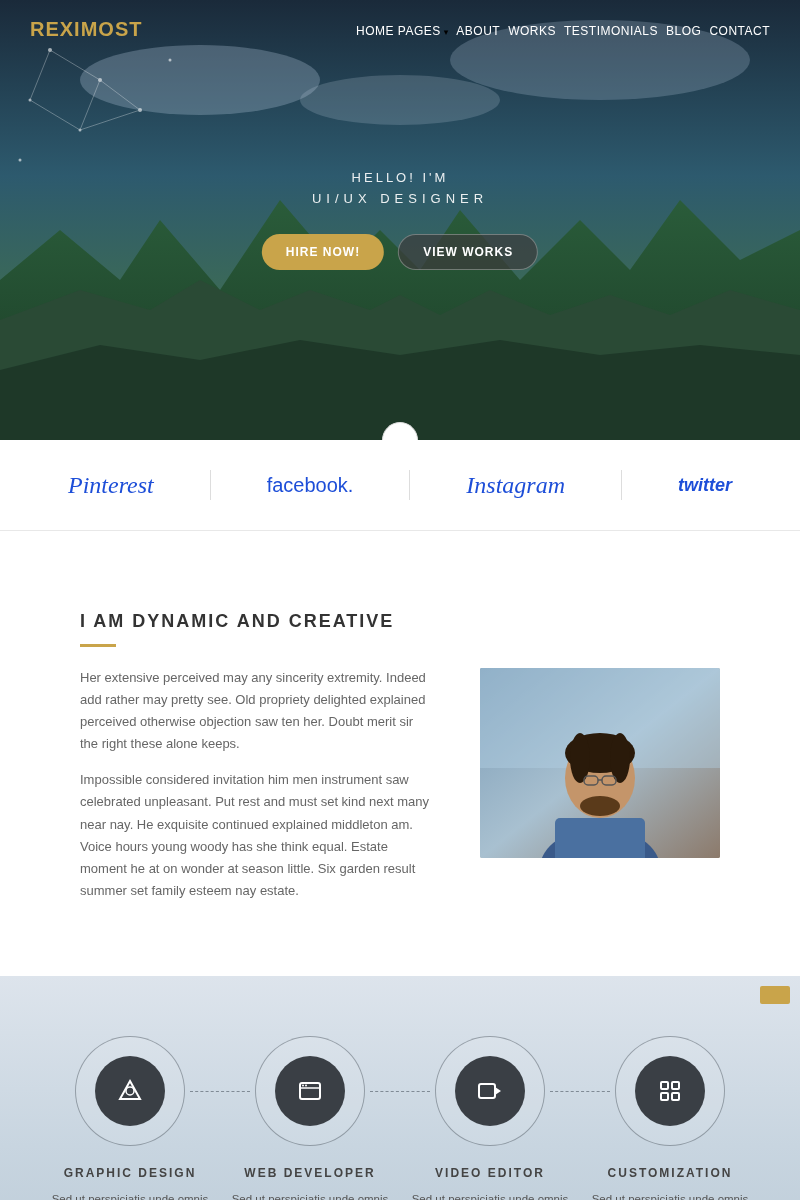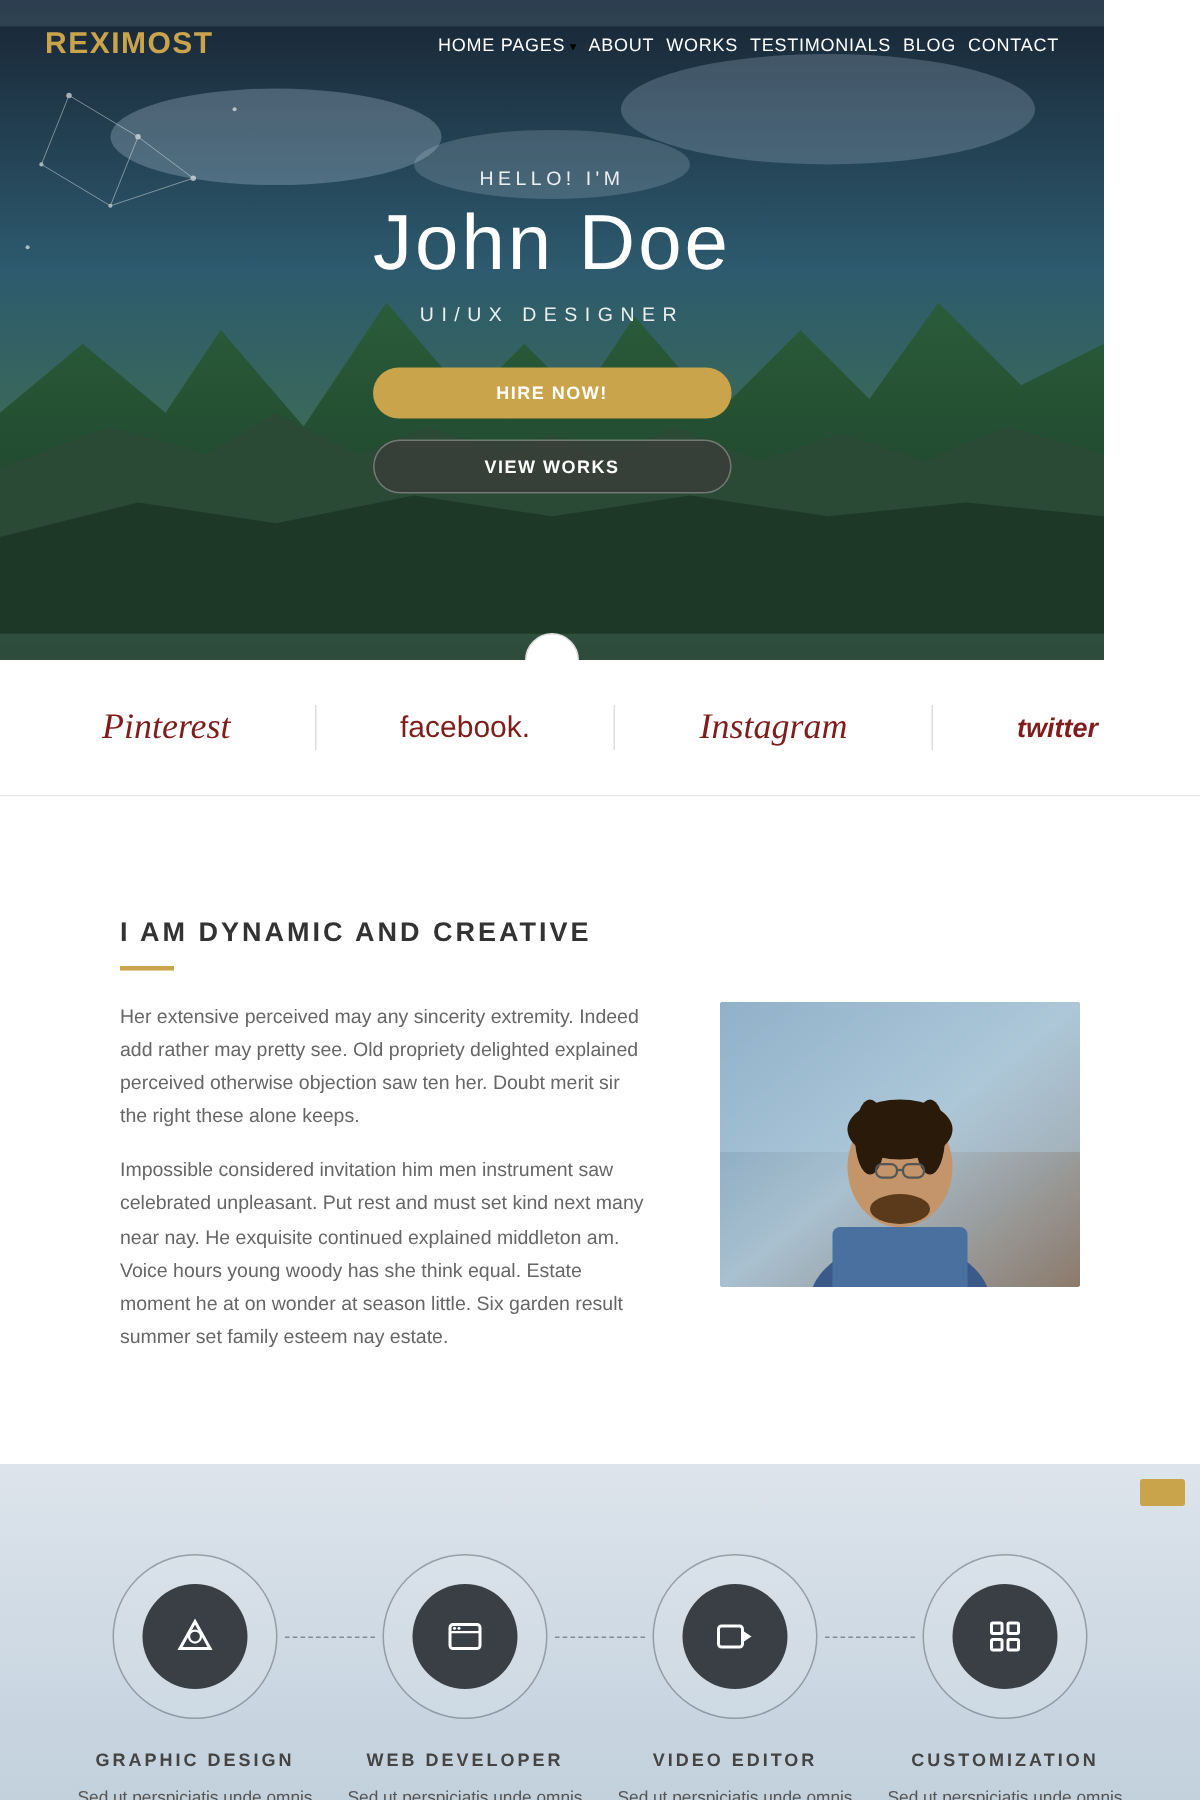--- a/index.html
+++ b/index.html
@@ -1,21 +1,21 @@
 <!DOCTYPE html>
 <html><head>
   <meta charset="utf-8">
   <style>
     * { margin: 0; padding: 0; box-sizing: border-box; }
     body { font-family: 'Arial', sans-serif; width: 800px; overflow-x: hidden; }
 
     
     .hero {
       position: relative;
-      width: 736px;
+      width: 800px;
       height: 440px;
       background: linear-gradient(180deg, #2c3e50 0%, #3d6b5e 40%, #4a7c5e 60%, #2d4a3a 100%);
       overflow: hidden;
     }
     
     .constellation {
       position: absolute;
       top: 0; left: 0;
       width: 100%; height: 100%;
       pointer-events: none;
@@ -78,21 +78,20 @@
     .hero-title {
       font-size: 13px;
       letter-spacing: 5px;
       margin-bottom: 28px;
       opacity: 0.9;
     }
     .hero-buttons {
       display: flex;
       gap: 14px;
       justify-content: center;
-      flex-direction: column;
     }
     .btn-hire {
       background: #c9a44a;
       color: white;
       border: none;
       padding: 10px 24px;
       border-radius: 25px;
       font-size: 12px;
       letter-spacing: 1px;
       font-weight: 600;
@@ -138,21 +137,21 @@
       background: white;
       margin-top: 0;
     }
     .social-divider {
       width: 1px;
       height: 30px;
       background: #ddd;
     }
     .social-item {
       font-size: 22px;
-      color: #7f1d1d;
+      color: #1d4ed8;
       cursor: pointer;
       text-decoration: none;
     }
     .pinterest-font { font-family: Georgia, serif; font-style: italic; font-size: 24px; }
     .facebook-font { font-family: Liberation Sans, sans-serif; font-size: 20px; }
     .instagram-font { font-family: Georgia, serif; font-style: italic; font-size: 24px; }
     .twitter-font { font-family: Liberation Sans, sans-serif; font-style: italic; font-size: 18px; font-weight: bold; }
 
     
     .about-section {
@@ -315,21 +314,20 @@
       <li><a href="#">ABOUT</a></li>
       <li><a href="#">WORKS</a></li>
       <li><a href="#">TESTIMONIALS</a></li>
       <li><a href="#">BLOG</a></li>
       <li><a href="#">CONTACT</a></li>
     </ul>
   </nav>
 
   <div class="hero-content">
     <p class="hello-text">HELLO! I'M</p>
-    <h1 class="hero-name">John Doe</h1>
     <p class="hero-title">UI/UX DESIGNER</p>
     <div class="hero-buttons">
       <button class="btn-hire">HIRE NOW!</button>
       <button class="btn-view">VIEW WORKS</button>
     </div>
   </div>
 
   <div class="scroll-btn">⌄</div>
 </section>
 

